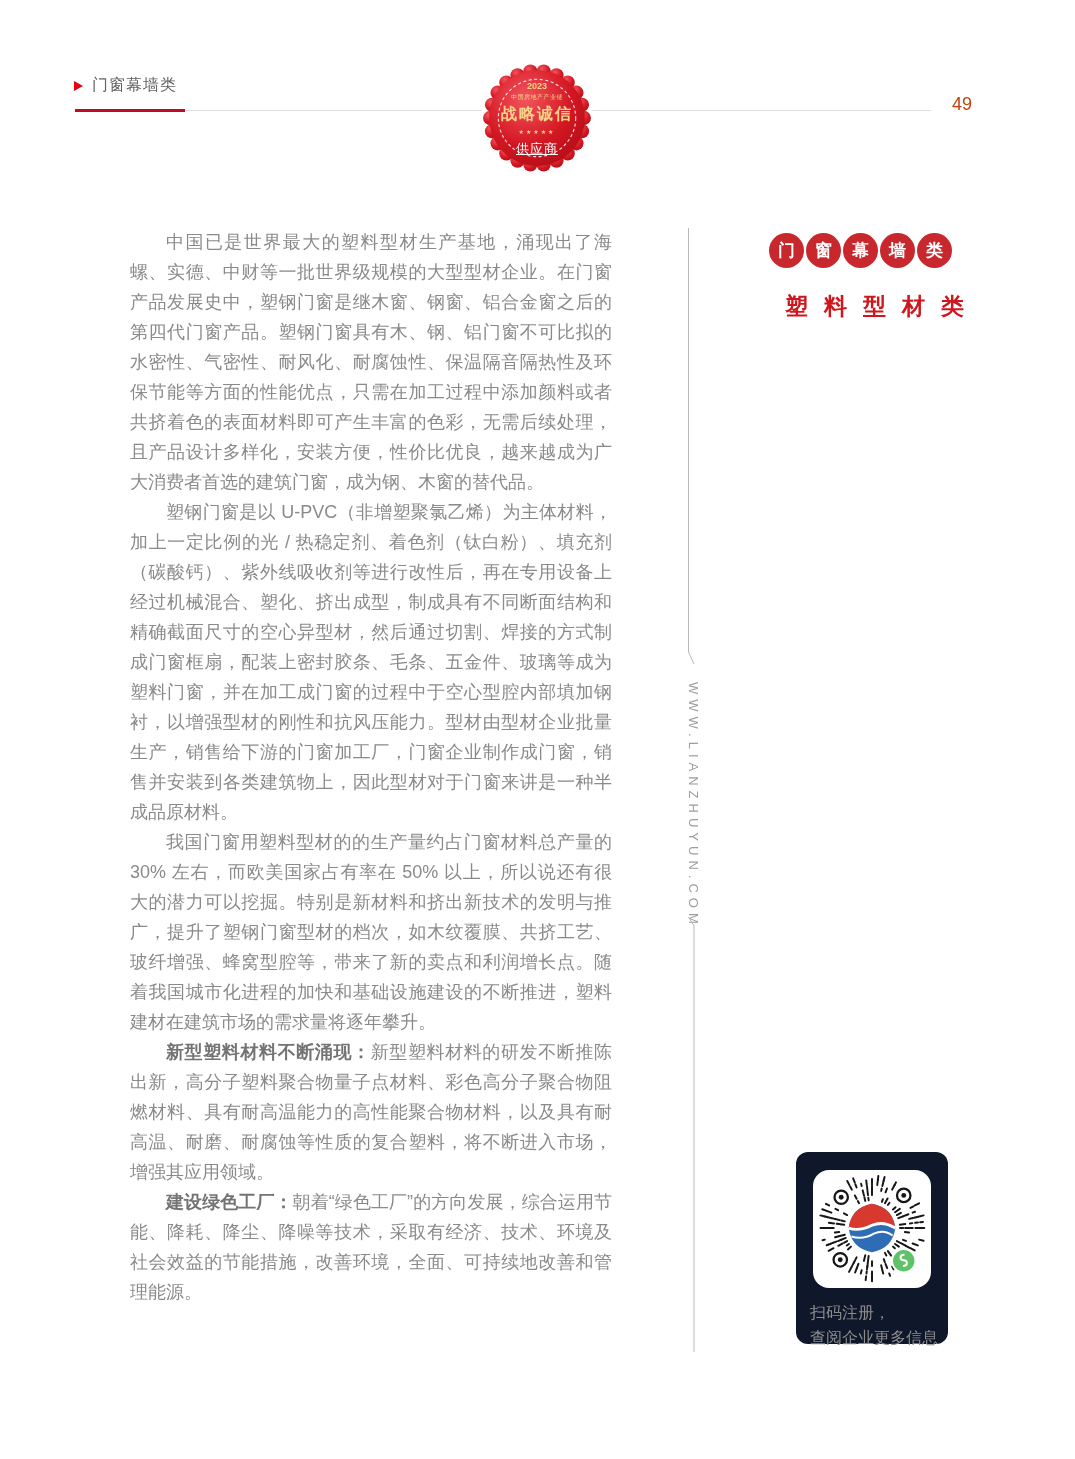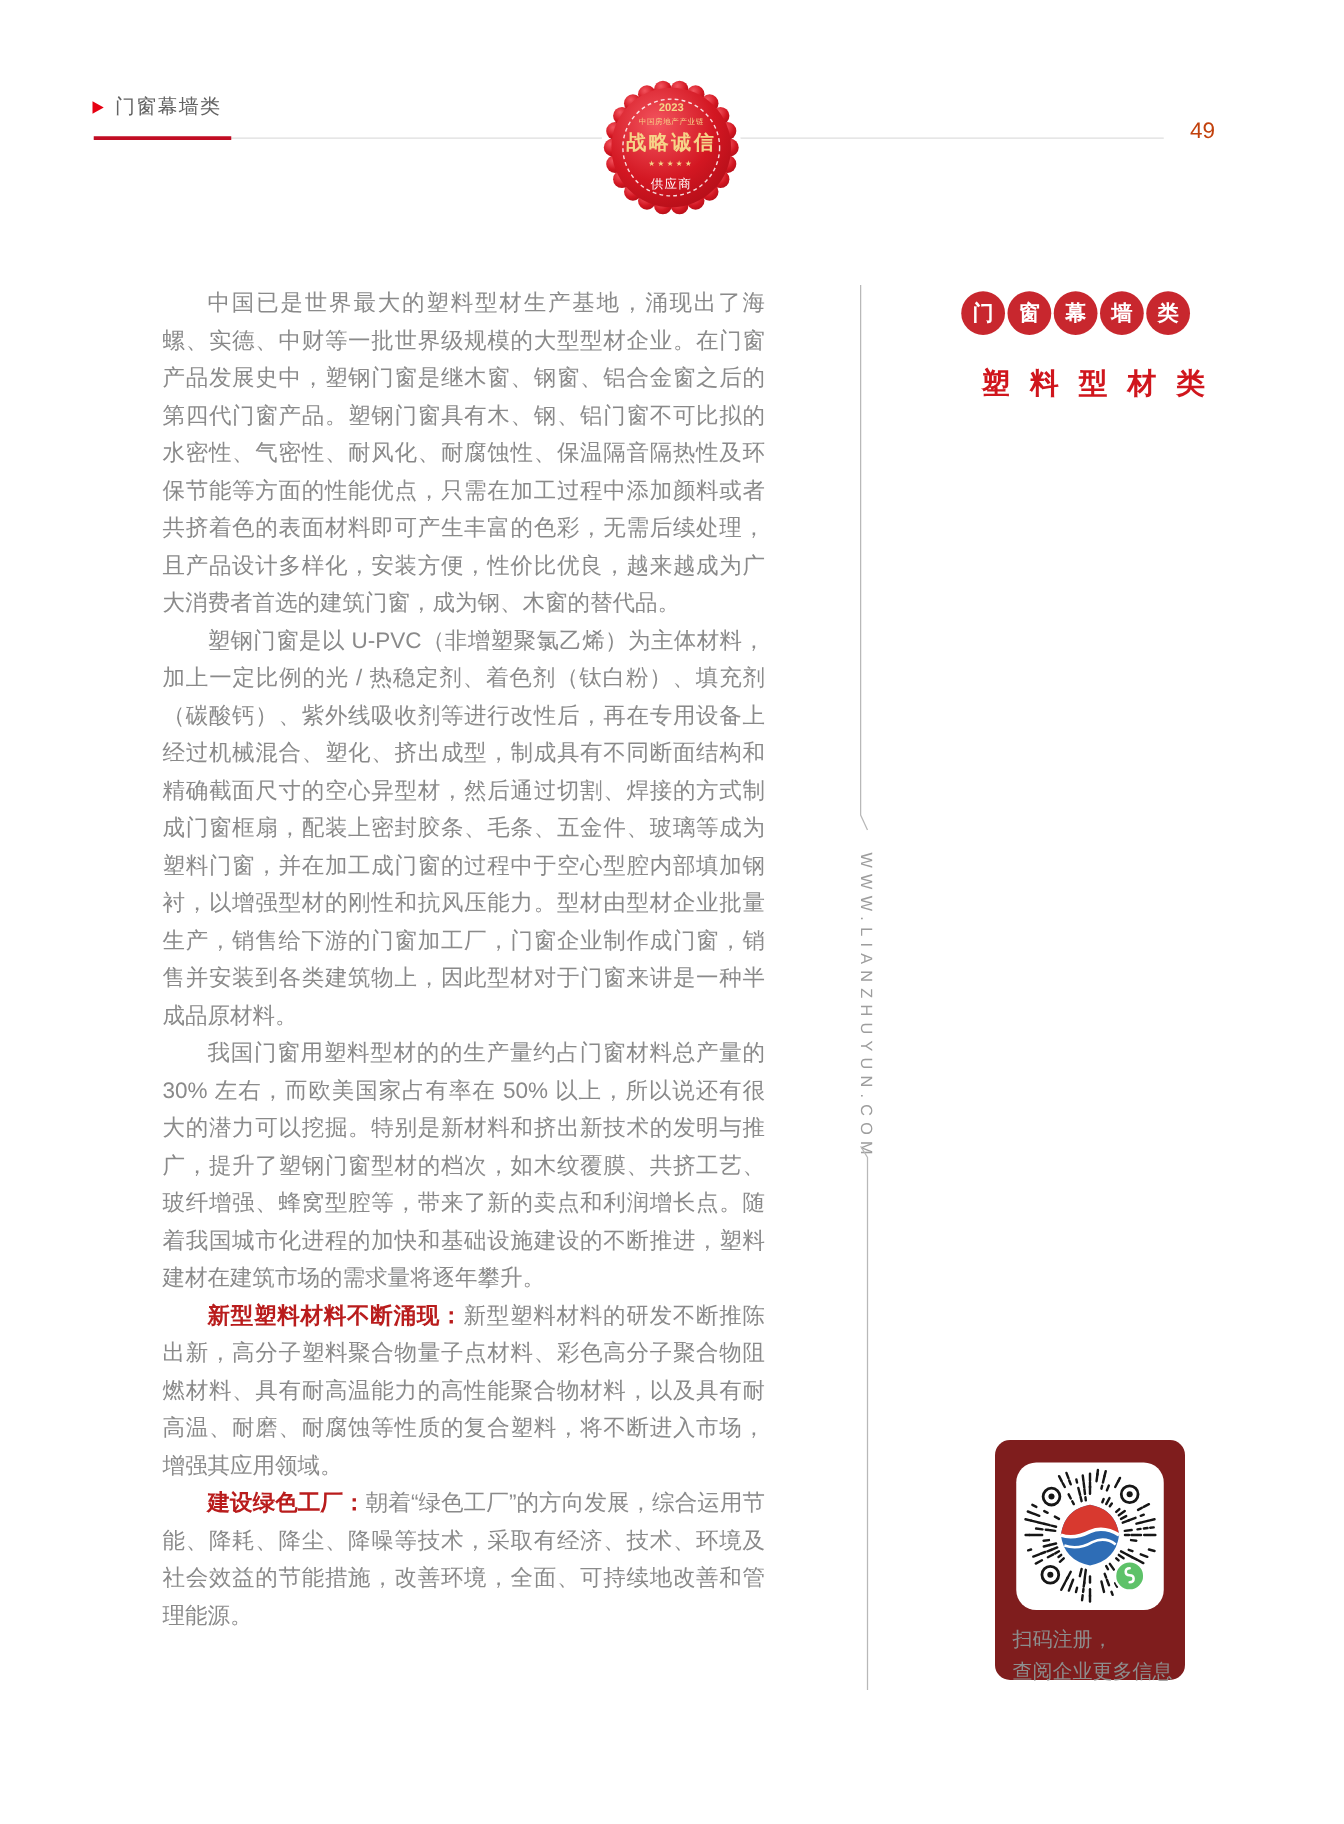--- a/index.html
+++ b/index.html
@@ -26,34 +26,34 @@
   .badge { position:absolute; left:481px; top:62px; width:112px; height:112px; z-index:3; }
   .badge svg { position:absolute; inset:0; }
   .badge-text {
     position:absolute; inset:0; display:flex; flex-direction:column; align-items:center;
     color:#f6d488; text-align:center; z-index:2;
   }
   .b-year   { margin-top:19px; font-size:9px; font-weight:bold; }
   .b-sub    { margin-top:2px;  font-size:6px; letter-spacing:0.5px; white-space:nowrap; }
   .b-title  { margin-top:2px;  font-size:16px; font-weight:bold; letter-spacing:2px; }
   .b-stars  { margin-top:3px;  font-size:6px; letter-spacing:2px; }
-  .b-footer { margin-top:5px;  font-size:10px; color:#ffffff; letter-spacing:1px; }
+  .b-footer { margin-top:5px;  font-size:13px; color:#ffffff; letter-spacing:1px;text-decoration:underline; }
 
   
   .article { position:absolute; left:130px; top:227px; width:482px; }
   .article h1 {
     margin:0 0 14px 0; font-size:22px; line-height:30px; font-weight:bold;
     color:#e60012; letter-spacing:1px;
   }
   .article h1.second { margin-top:25px; }
   .article p {
     margin:0; font-size:18px; line-height:30px; color:#8a8a8a;
     text-align:justify; text-indent:2em;
   }
-  .article p strong { color:#b91c1c; font-weight:bold; }
+  .article p strong { color:#737373; font-weight:bold; }
 
   
   .divider-svg { position:absolute; inset:0; width:1075px; height:1459px; pointer-events:none; z-index:1; }
 
   .categories { position:absolute; left:769px; top:233px; display:flex; gap:2px; }
   .cat-circle {
     width:35px; height:35px; border-radius:50%; background:#c8272e; color:#ffffff;
     font-size:17px; font-weight:bold; display:flex; align-items:center; justify-content:center;
   }
   .cat-title {
@@ -63,21 +63,21 @@
 
   .vertical-url {
     position:absolute; left:677px; top:682px; height:232px; width:24px;
     writing-mode:vertical-rl; font-size:13px; letter-spacing:5px; color:#9d9d9d;
     text-align:center;
   }
 
   
   .qr-card {
     position:absolute; left:796px; top:1152px; width:152px; height:192px;
-    background:#7f1d1d; border-radius:12px; z-index:2;
+    background:#0f172a; border-radius:12px; z-index:2;
   }
   .qr-box {
     margin:18px auto 0 auto; width:118px; height:118px; background:#ffffff;
     border-radius:16px; display:flex; align-items:center; justify-content:center;
   }
   .qr-caption { margin:12px 0 0 14px; font-size:16px; line-height:25px; color:#8d8d8d; }
 </style>
 </head>
 <body>
 

